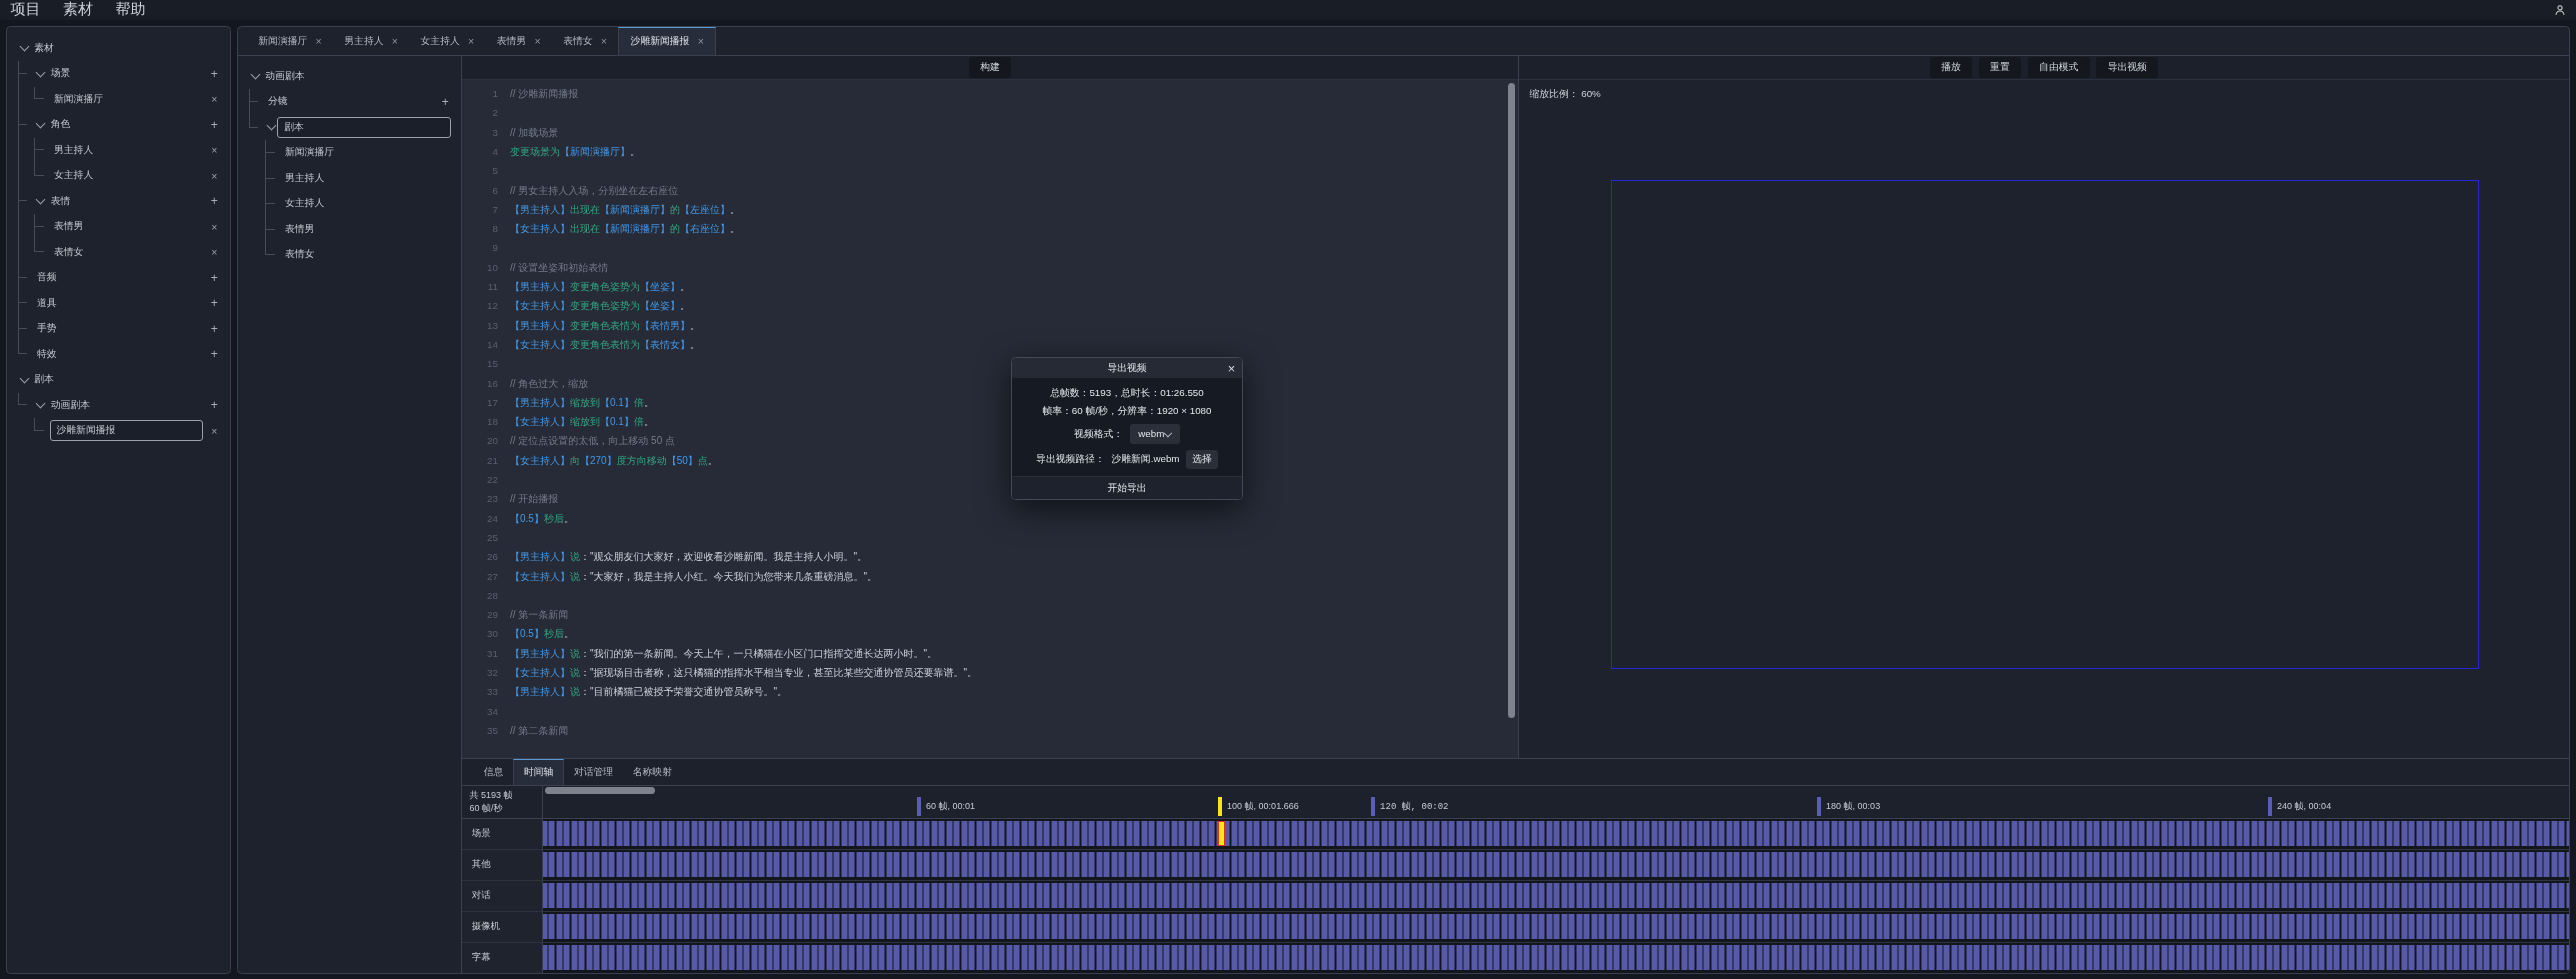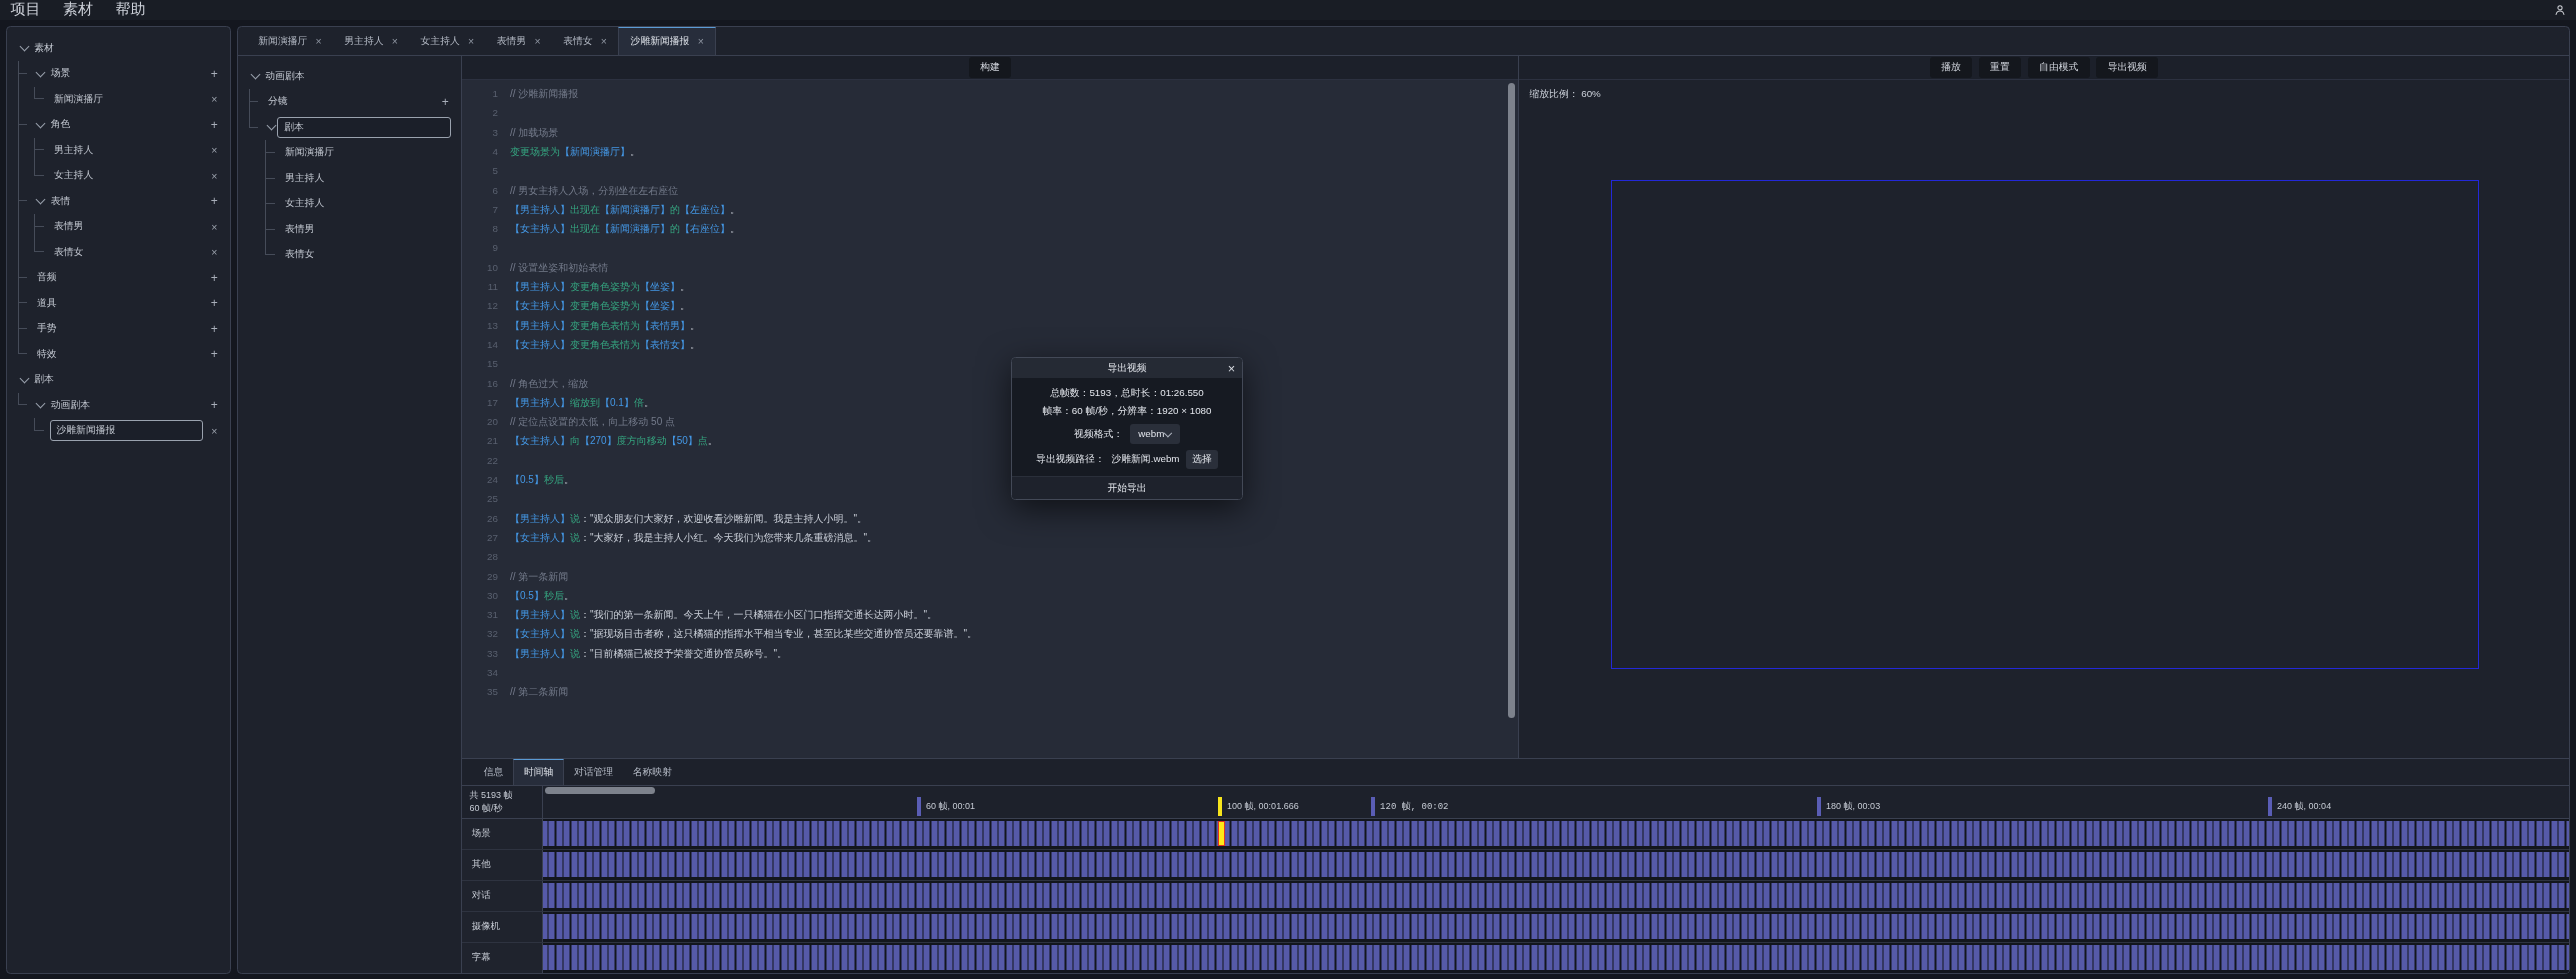--- a/index.html
+++ b/index.html
@@ -395,30 +395,38 @@
                   </div>
                   <div class="cline">
                     <span class="lnum">16</span>
                     <span class="lbody"><span class="cm">// 角色过大，缩放</span></span>
                   </div>
                   <div class="cline">
                     <span class="lnum">17</span>
                     <span class="lbody"><span class="b">【男主持人】</span><span class="g">缩放到</span><span class="b">【0.1】</span><span class="g">倍</span><span class="w">。</span></span>
                   </div>
                   <div class="cline">
+                    <span class="lnum">18</span>
+                    <span class="lbody"><span class="b">【女主持人】</span><span class="g">缩放到</span><span class="b">【0.1】</span><span class="g">倍</span><span class="w">。</span></span>
+                  </div>
+                  <div class="cline">
                     <span class="lnum">20</span>
                     <span class="lbody"><span class="cm">// 定位点设置的太低，向上移动 50 点</span></span>
                   </div>
                   <div class="cline">
                     <span class="lnum">21</span>
                     <span class="lbody"><span class="b">【女主持人】</span><span class="g">向</span><span class="b">【270】</span><span class="g">度方向移动</span><span class="b">【50】</span><span class="g">点</span><span class="w">。</span></span>
                   </div>
                   <div class="cline">
                     <span class="lnum">22</span>
                     <span class="lbody"></span>
+                  </div>
+                  <div class="cline">
+                    <span class="lnum">23</span>
+                    <span class="lbody"><span class="cm">// 开始播报</span></span>
                   </div>
                   <div class="cline">
                     <span class="lnum">24</span>
                     <span class="lbody"><span class="b">【0.5】</span><span class="g">秒后</span><span class="w">。</span></span>
                   </div>
                   <div class="cline">
                     <span class="lnum">25</span>
                     <span class="lbody"></span>
                   </div>
                   <div class="cline">

